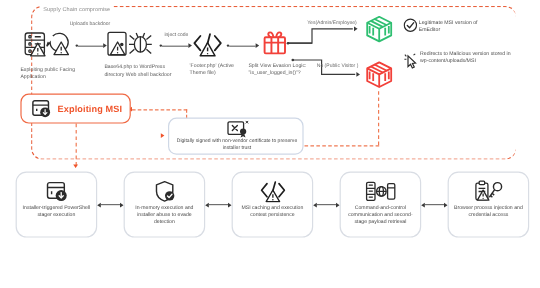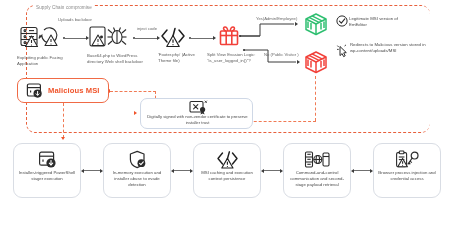--- a/index.html
+++ b/index.html
@@ -307,21 +307,21 @@
         <rect x="1.4" y="2" width="13" height="12" rx="1.6"></rect>
         <line x1="1.4" y1="5.6" x2="14.4" y2="5.6"></line>
         <line x1="4.6" y1="8.6" x2="4.6" y2="10.6"></line>
       </g>
       <circle cx="11.6" cy="11.6" r="4.1" fill="#2b2b2b"></circle>
       <g stroke="#fff" stroke-width="1" stroke-linecap="round" fill="none">
         <line x1="11.6" y1="9.4" x2="11.6" y2="13.1"></line>
         <polyline points="10.1,11.8 11.6,13.3 13.1,11.8"></polyline>
       </g>
     </svg>
-    <span id="malicious-msi-label">Malicious MSI</span>
+    <span id="malicious-msi-label">Exploiting MSI</span>
   </div>
 
   <div class="abs dashline-v" style="left:63px;top:103px;height:35px;"></div>
   <div class="abs orange-arrow-down" style="left:60.6px;top:137px;"></div>
 
   <div class="abs" id="signed-cert-box">
     <svg style="position:absolute;left:47px;top:1px;" width="20" height="15" viewBox="0 0 20 15">
       <rect x="2" y="1.5" width="13" height="10.5" rx="1.2" fill="none" stroke="#2b2b2b" stroke-width="1.1"></rect>
       <path d="M5.6 4.6 L9.8 8.8 M9.8 4.6 L5.6 8.8" stroke="#2b2b2b" stroke-width="1.1" stroke-linecap="round"></path>
       <circle cx="14.6" cy="9.6" r="2.6" fill="#2b2b2b"></circle>

